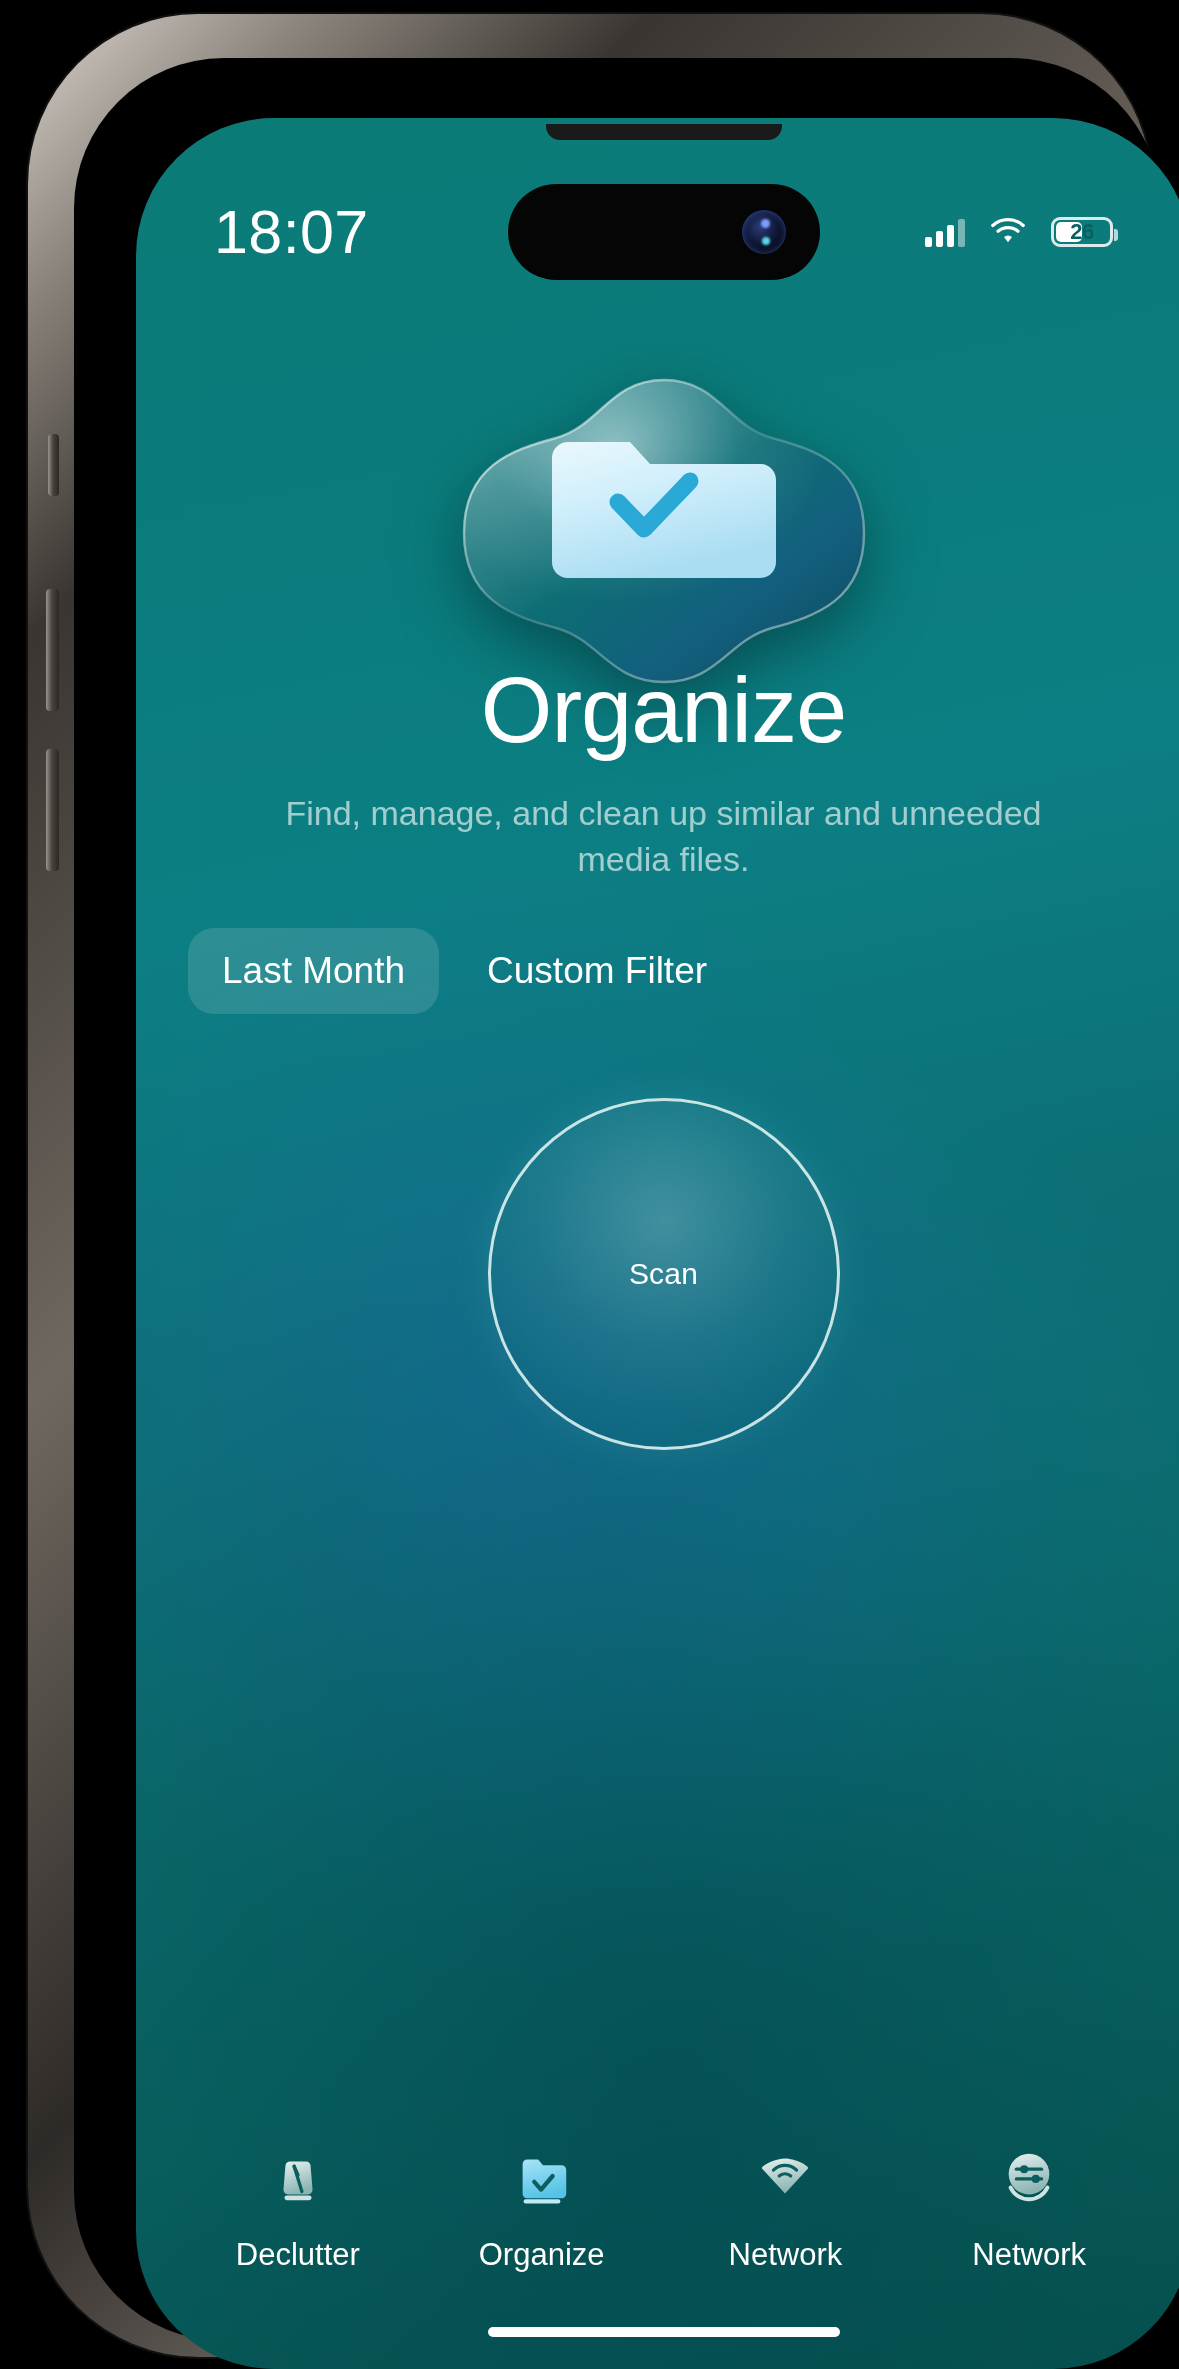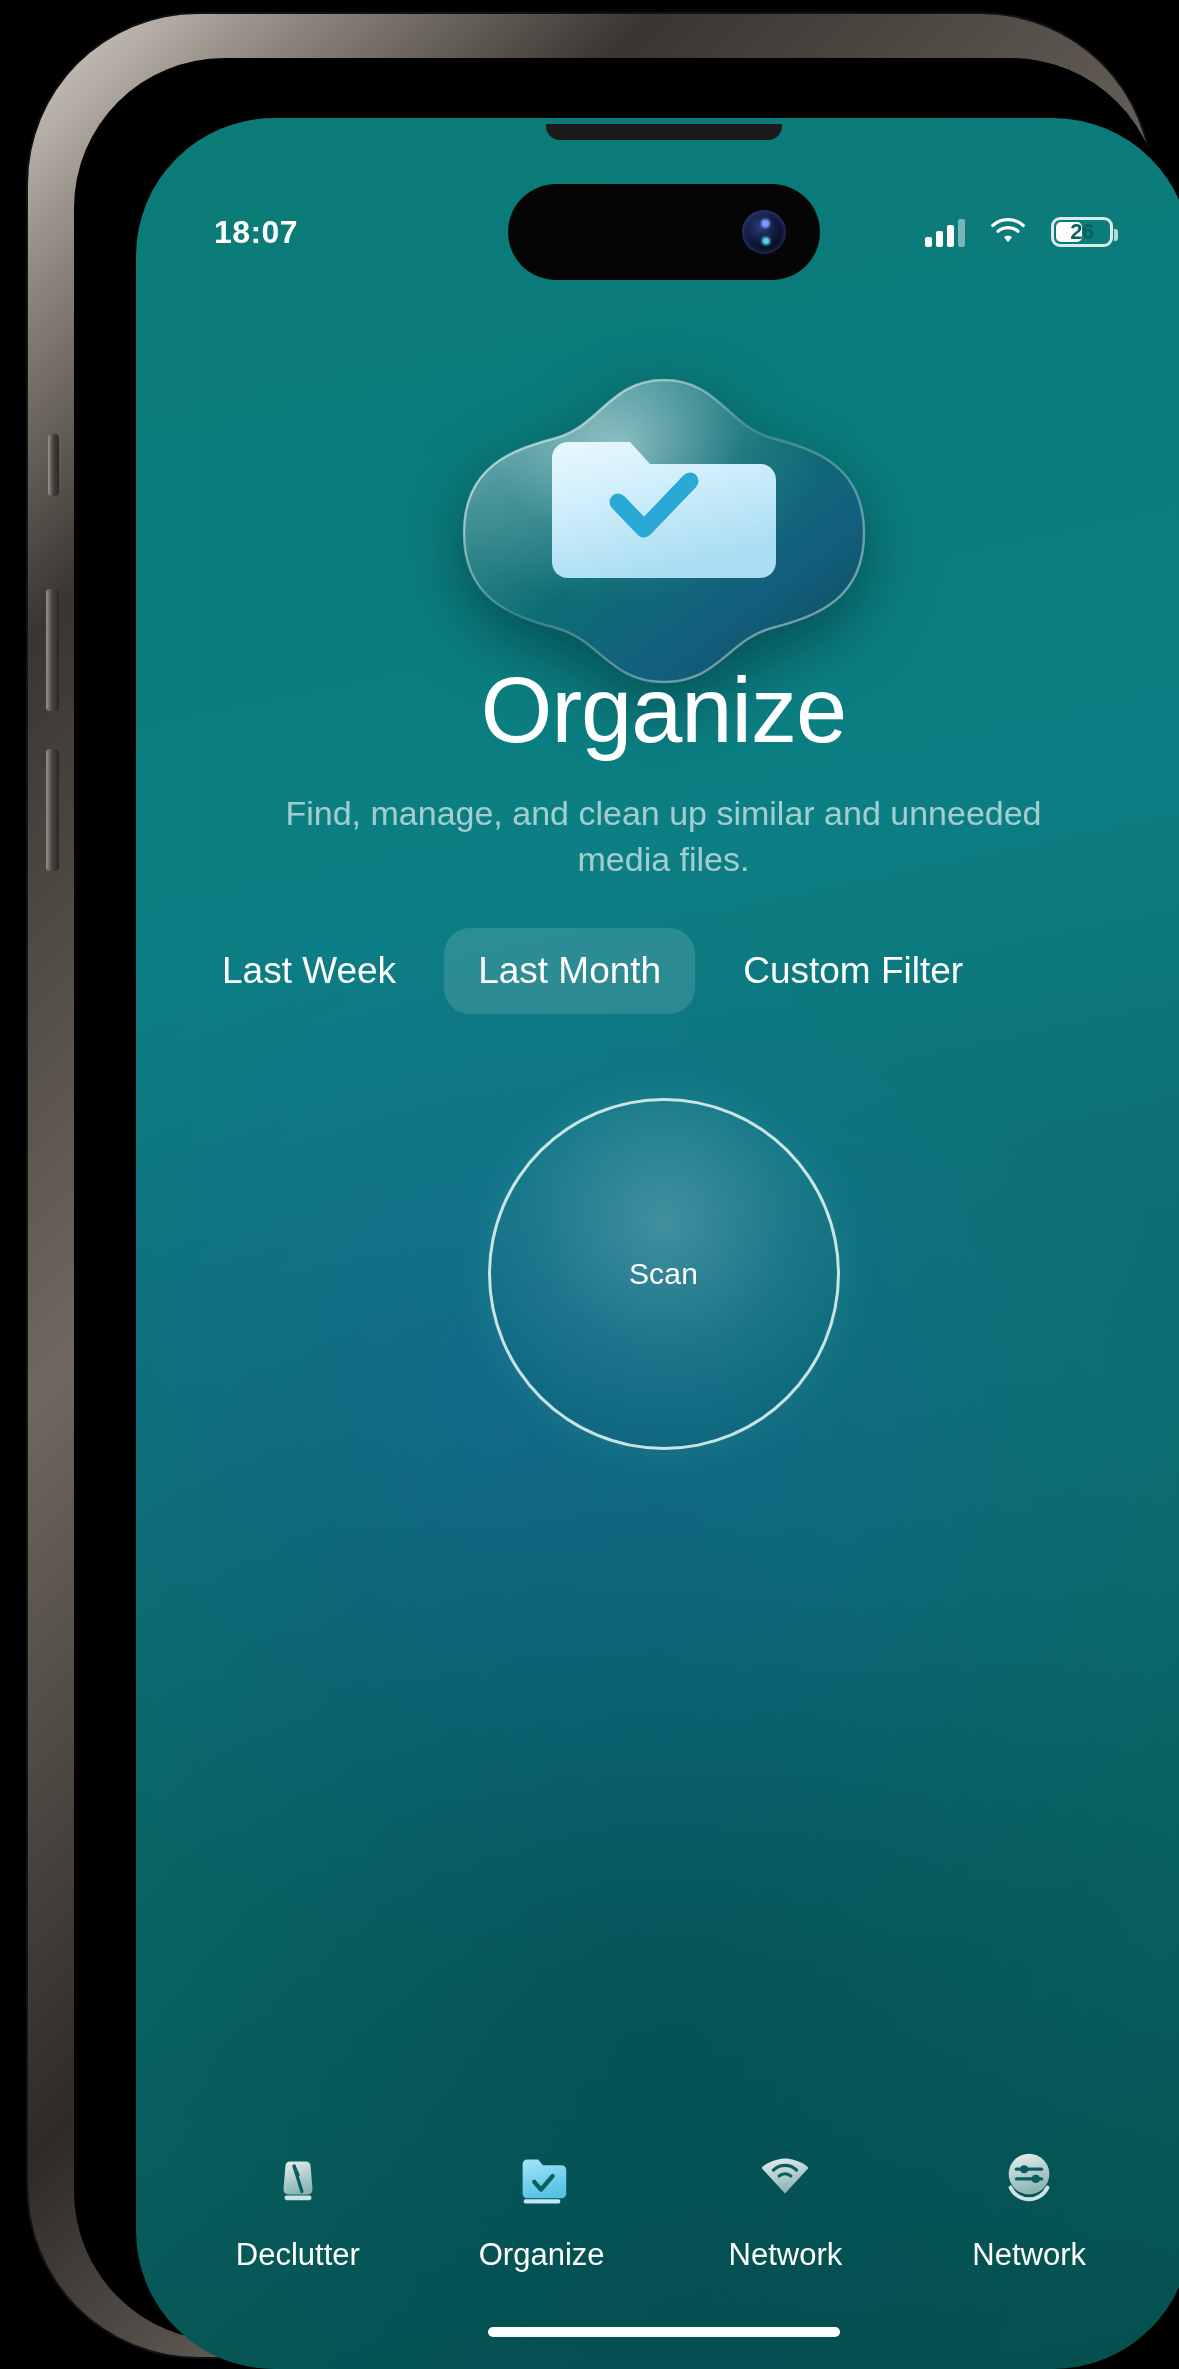--- a/index.html
+++ b/index.html
@@ -104,22 +104,22 @@
     position: absolute;
     left: 0; top: 74px;
     width: 100%; height: 80px;
     display: flex; align-items: center;
     justify-content: space-between;
     padding: 0 78px 0 78px;
     color: #fff;
     z-index: 30;
   }
   .status-time {
-    font-size: 32px;
-    font-weight: 700;
+    font-size: 61px;
+    font-weight: 400;
     letter-spacing: 0.4px;
   }
   .status-right { display: flex; align-items: flex-start; gap: 24px; }
 
   .ic-signal { display:flex; align-items:flex-end; gap:4px; height:30px;}
   .ic-signal i {
     display:block; width:7px; background:#fff; border-radius:2px;
   }
   .ic-signal i:nth-child(1){height:10px}
   .ic-signal i:nth-child(2){height:16px}
@@ -338,21 +338,20 @@
           <svg class="hero-folder" viewBox="0 0 248 160">
             <path d="M12 30c0-9 7-16 16-16h62l20 22h110c9 0 16 7 16 16v82c0 9-7 16-16 16H28c-9 0-16-7-16-16V30z" fill="url(#folderG)"></path>
             <path d="M78 74l26 27 46-48" stroke="#2aa8d6" stroke-width="17" fill="none" stroke-linecap="round" stroke-linejoin="round"></path>
           </svg>
         </div>
 
         <div class="title">Organize</div>
         <div class="subtitle">Find, manage, and clean up similar and unneeded media files.</div>
 
         <div class="filters">
-          <div class="chip">Last Week</div>
           <div class="chip selected">Last Month</div>
           <div class="chip">Custom Filter</div>
         </div>
 
         <div class="scan-wrap">
           <div class="scan-btn">
             <span class="scan-label">Scan</span>
           </div>
         </div>
 

